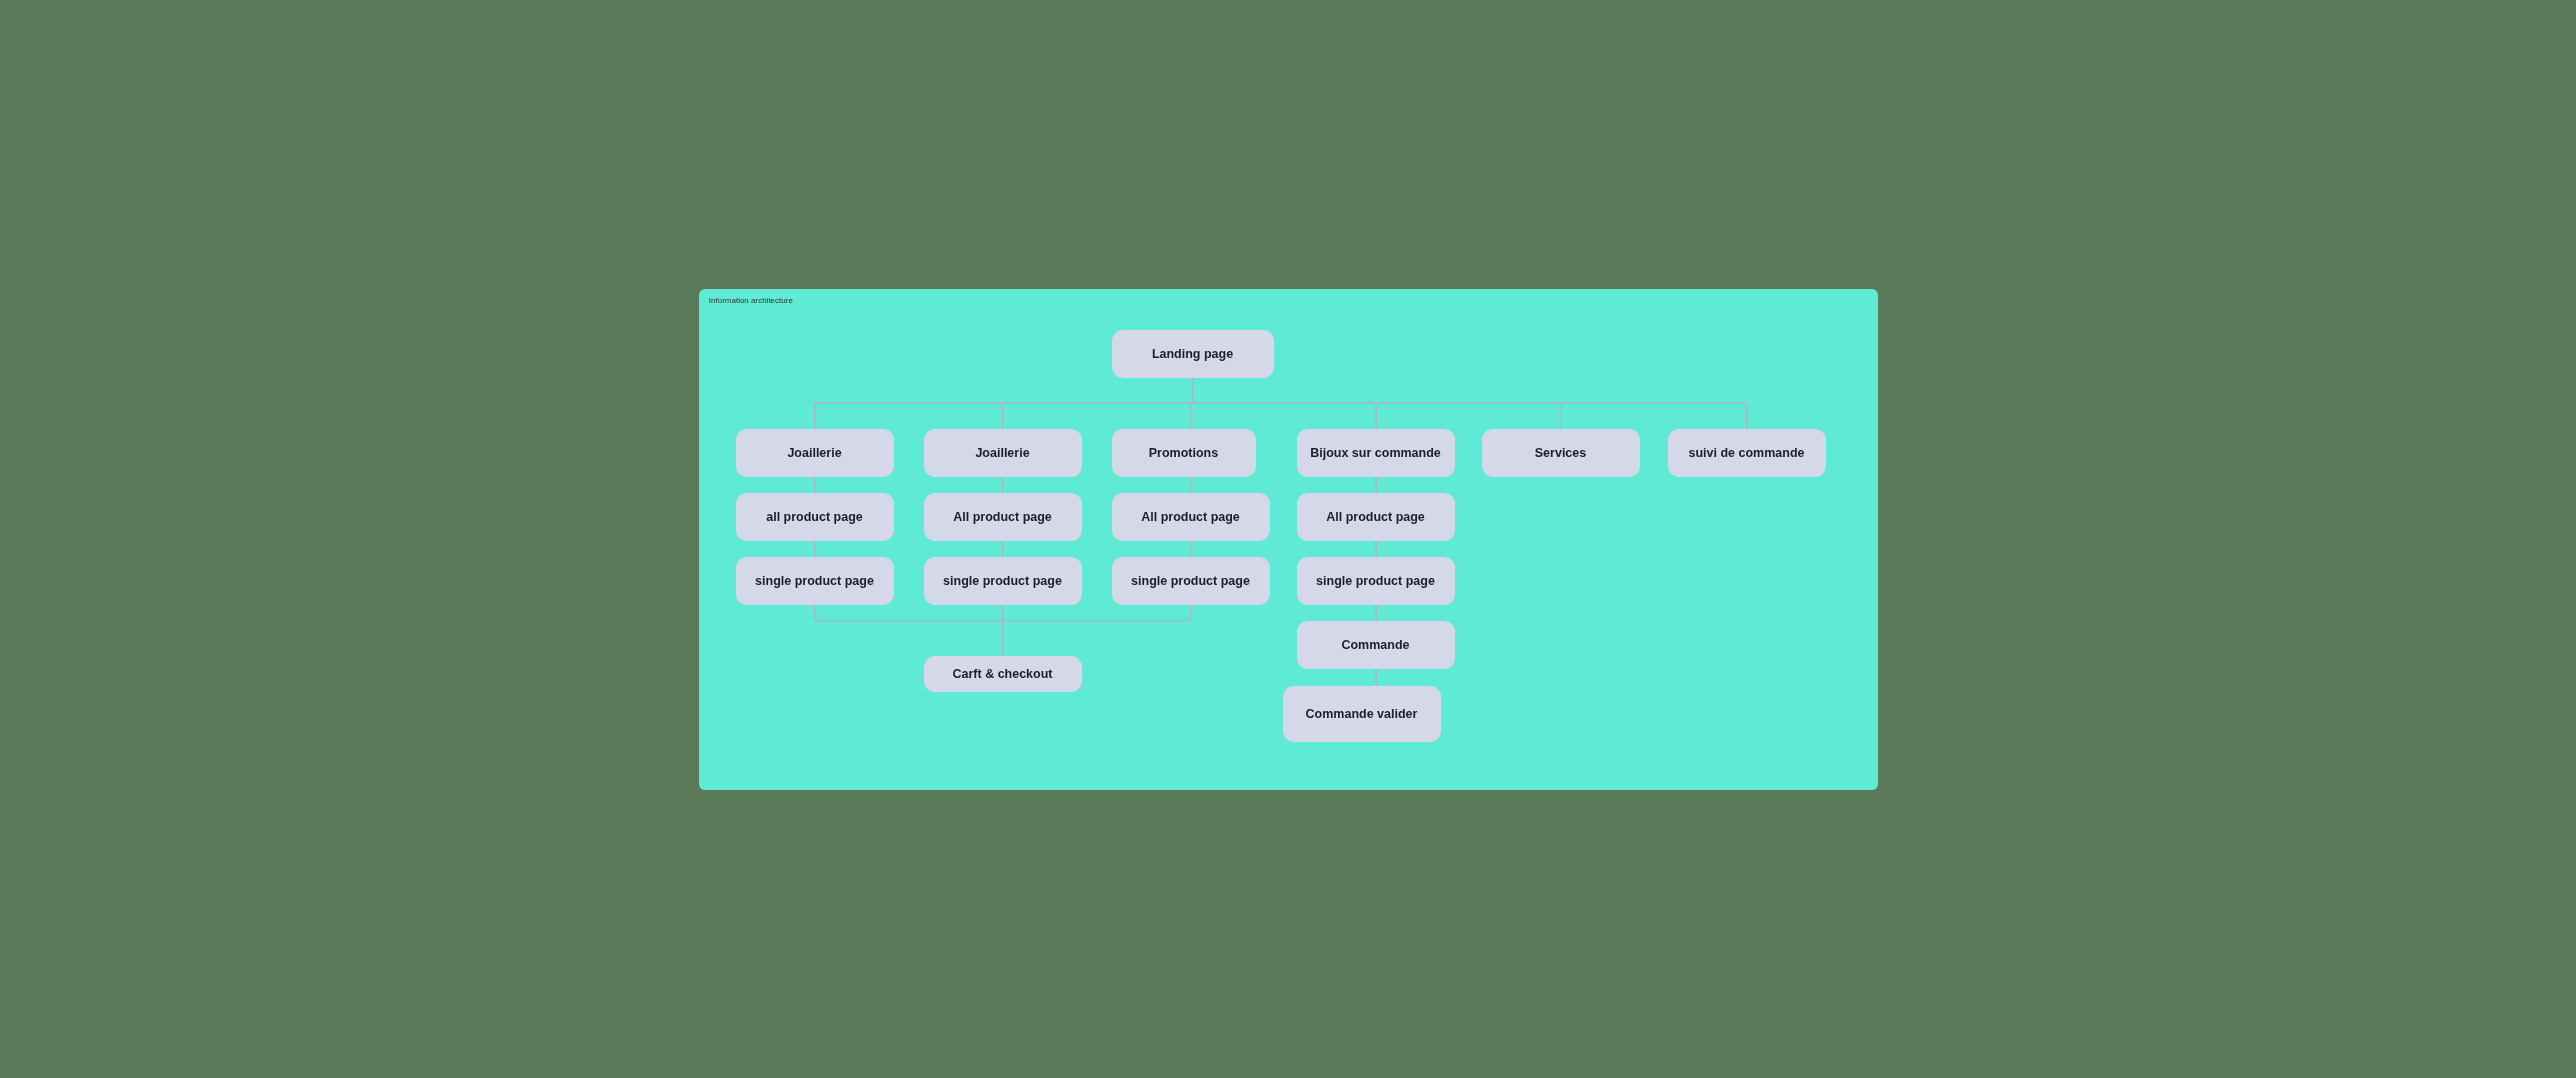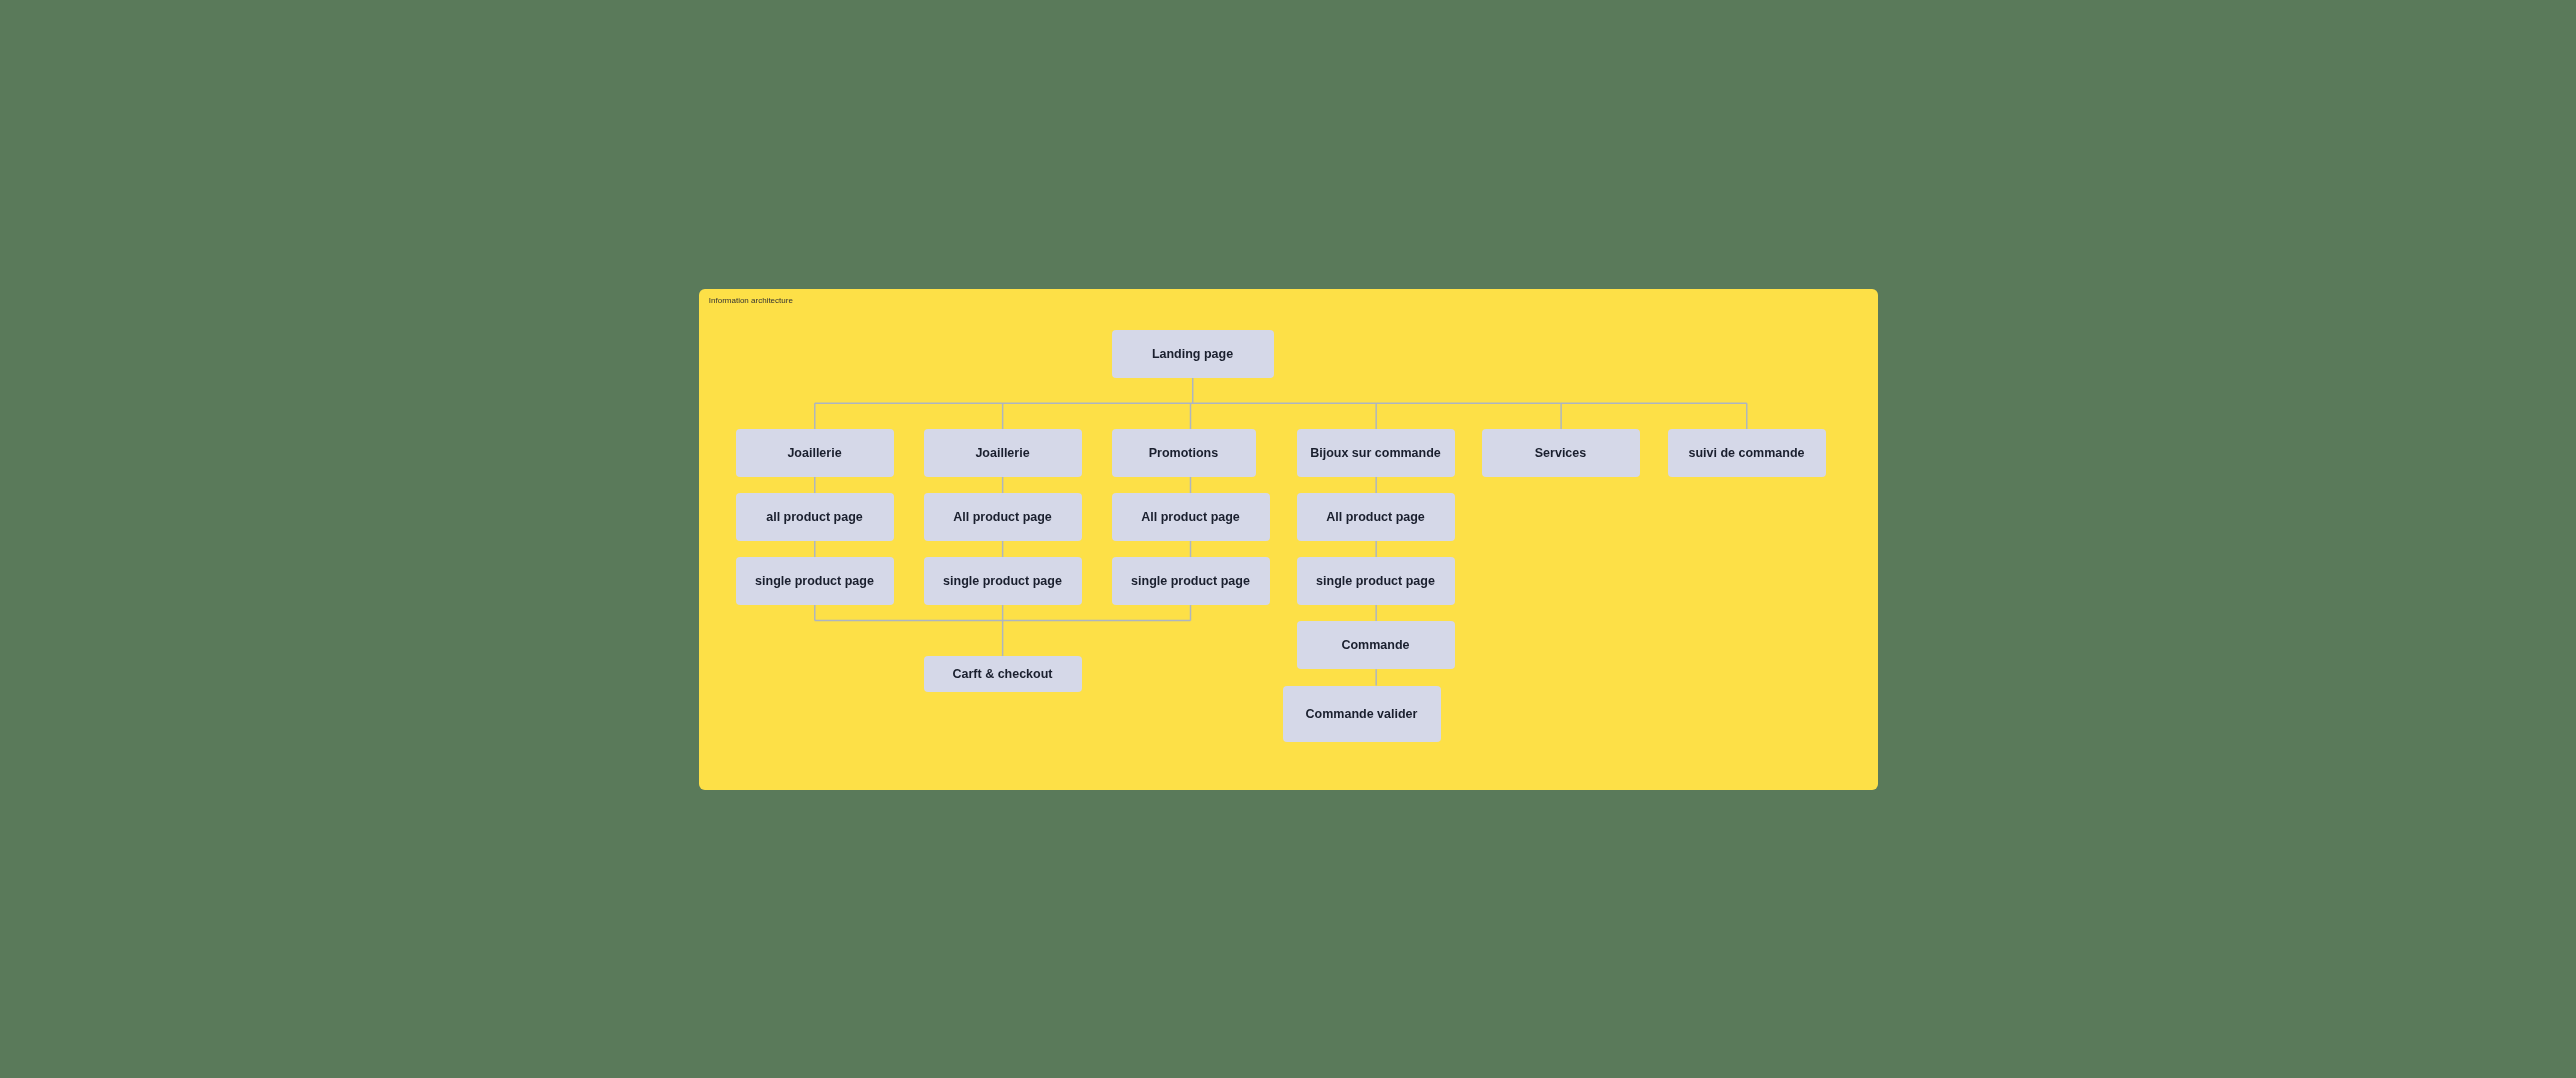--- a/index.html
+++ b/index.html
@@ -11,21 +11,21 @@
     body {
       background: #5a7a5a;
       display: flex;
       justify-content: center;
       align-items: center;
       min-height: 100vh;
       font-family: Arial, sans-serif;
     }
 
     .canvas {
-      background: #fde047;
+      background: #5eead4;
       border-radius: 5.9px;
       width: 1179px;
       min-height: 501px;
       position: relative;
       padding: 14.7px;
       overflow: hidden;
       text-decoration: underline;
     }
 
     .label {
@@ -33,21 +33,21 @@
       top: 7.4px;
       left: 10.3px;
       font-size: 8px;
       color: #333;
       font-weight: normal;
     }
 
     .node {
       position: absolute;
       background: #d5d8e8;
-      border-radius: 4px;
+      border-radius: 11px;
       display: flex;
       align-items: center;
       justify-content: center;
       text-align: center;
       font-size: 12.5px;
       font-weight: 700;
       color: #1a1f2e;
       padding: 5.9px 8.8px;
     }
 

